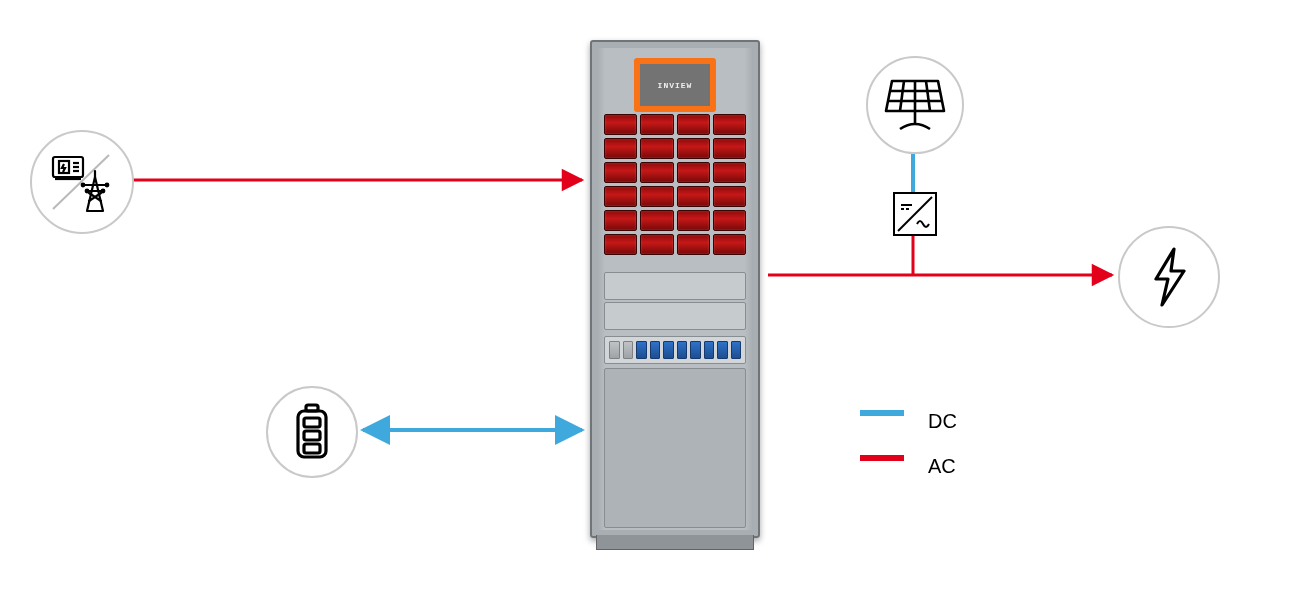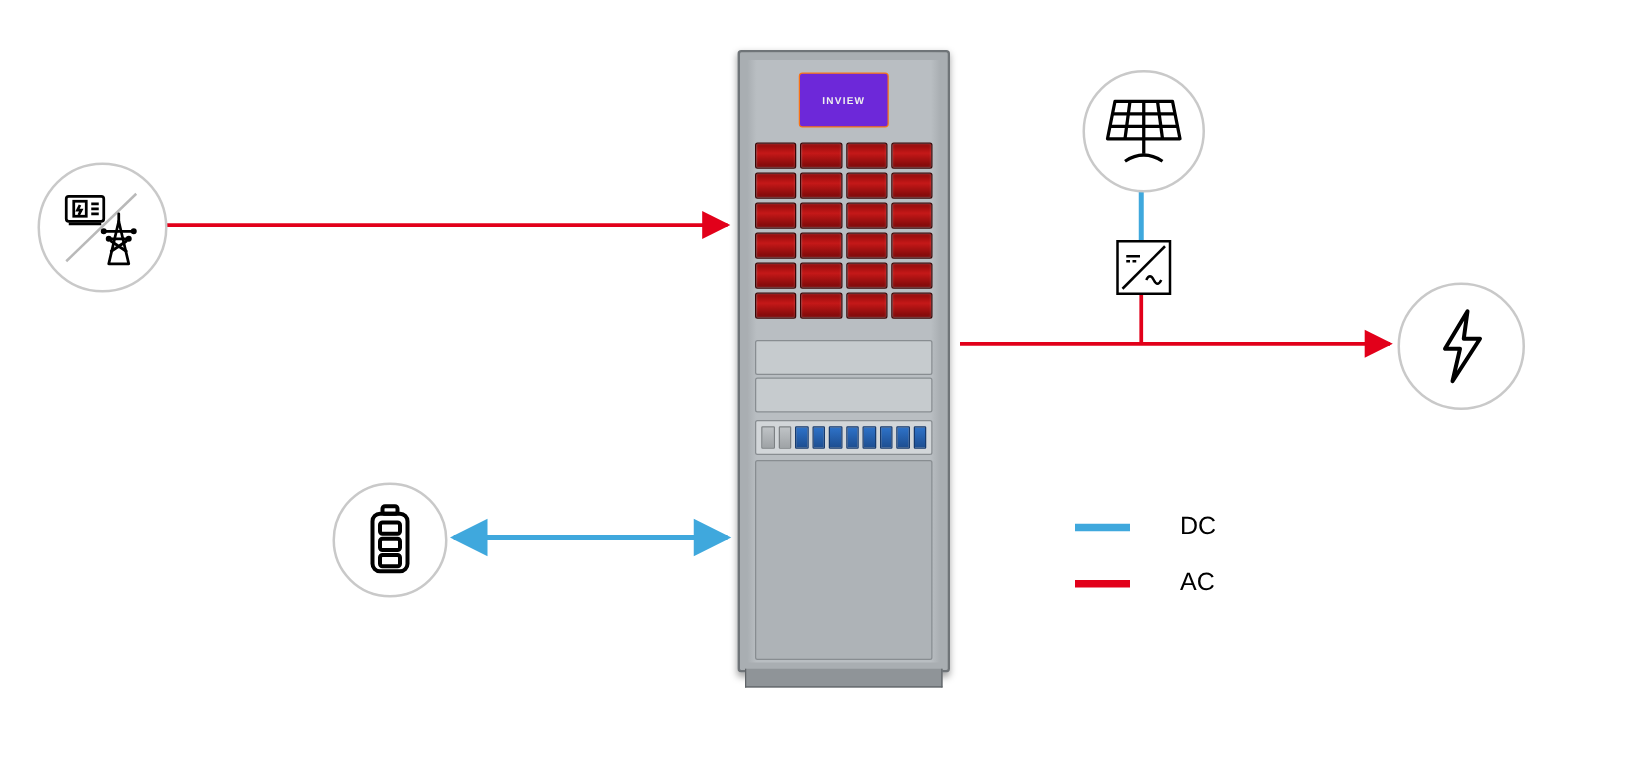--- a/index.html
+++ b/index.html
@@ -29,23 +29,21 @@
   
   .legend {
     position: absolute;
     left: 860px;
     top: 410px;
     font-size: 20px;
     color: #000;
   }
   .legend-row {
     display: flex;
-    align-items: center;
     margin-bottom: 22px;
-    gap: 16px;
   }
   .legend-swatch {
     width: 44px;
     height: 6px;
     margin-right: 24px;
   }
   
   .flow {
     position: absolute;
     pointer-events: none;
@@ -72,28 +70,29 @@
     height: 14px;
     background: #8f9498;
     border: 1px solid #606468;
     border-top: none;
   }
   .cabinet .display {
     position: absolute;
     left: 50%; transform: translateX(-50%);
     top: 18px;
     width: 70px; height: 42px;
-    background: #6d28d9;
-    border: 1px solid #f97316;
+    background: #737373;
+    border: 6px solid #f97316;
     border-radius: 3px;
     display: flex; align-items: center; justify-content: center;
     color: #eee;
     font-size: 8px;
     letter-spacing: 1px;
     font-weight: 600;
+    font-family: Liberation Mono, monospace;
   }
   .cabinet .modules {
     position: absolute;
     left: 14px; right: 14px;
     top: 74px;
     display: flex; flex-direction: column; gap: 3px;
   }
   .mod-row {
     height: 21px;
     display: flex; gap: 3px;

